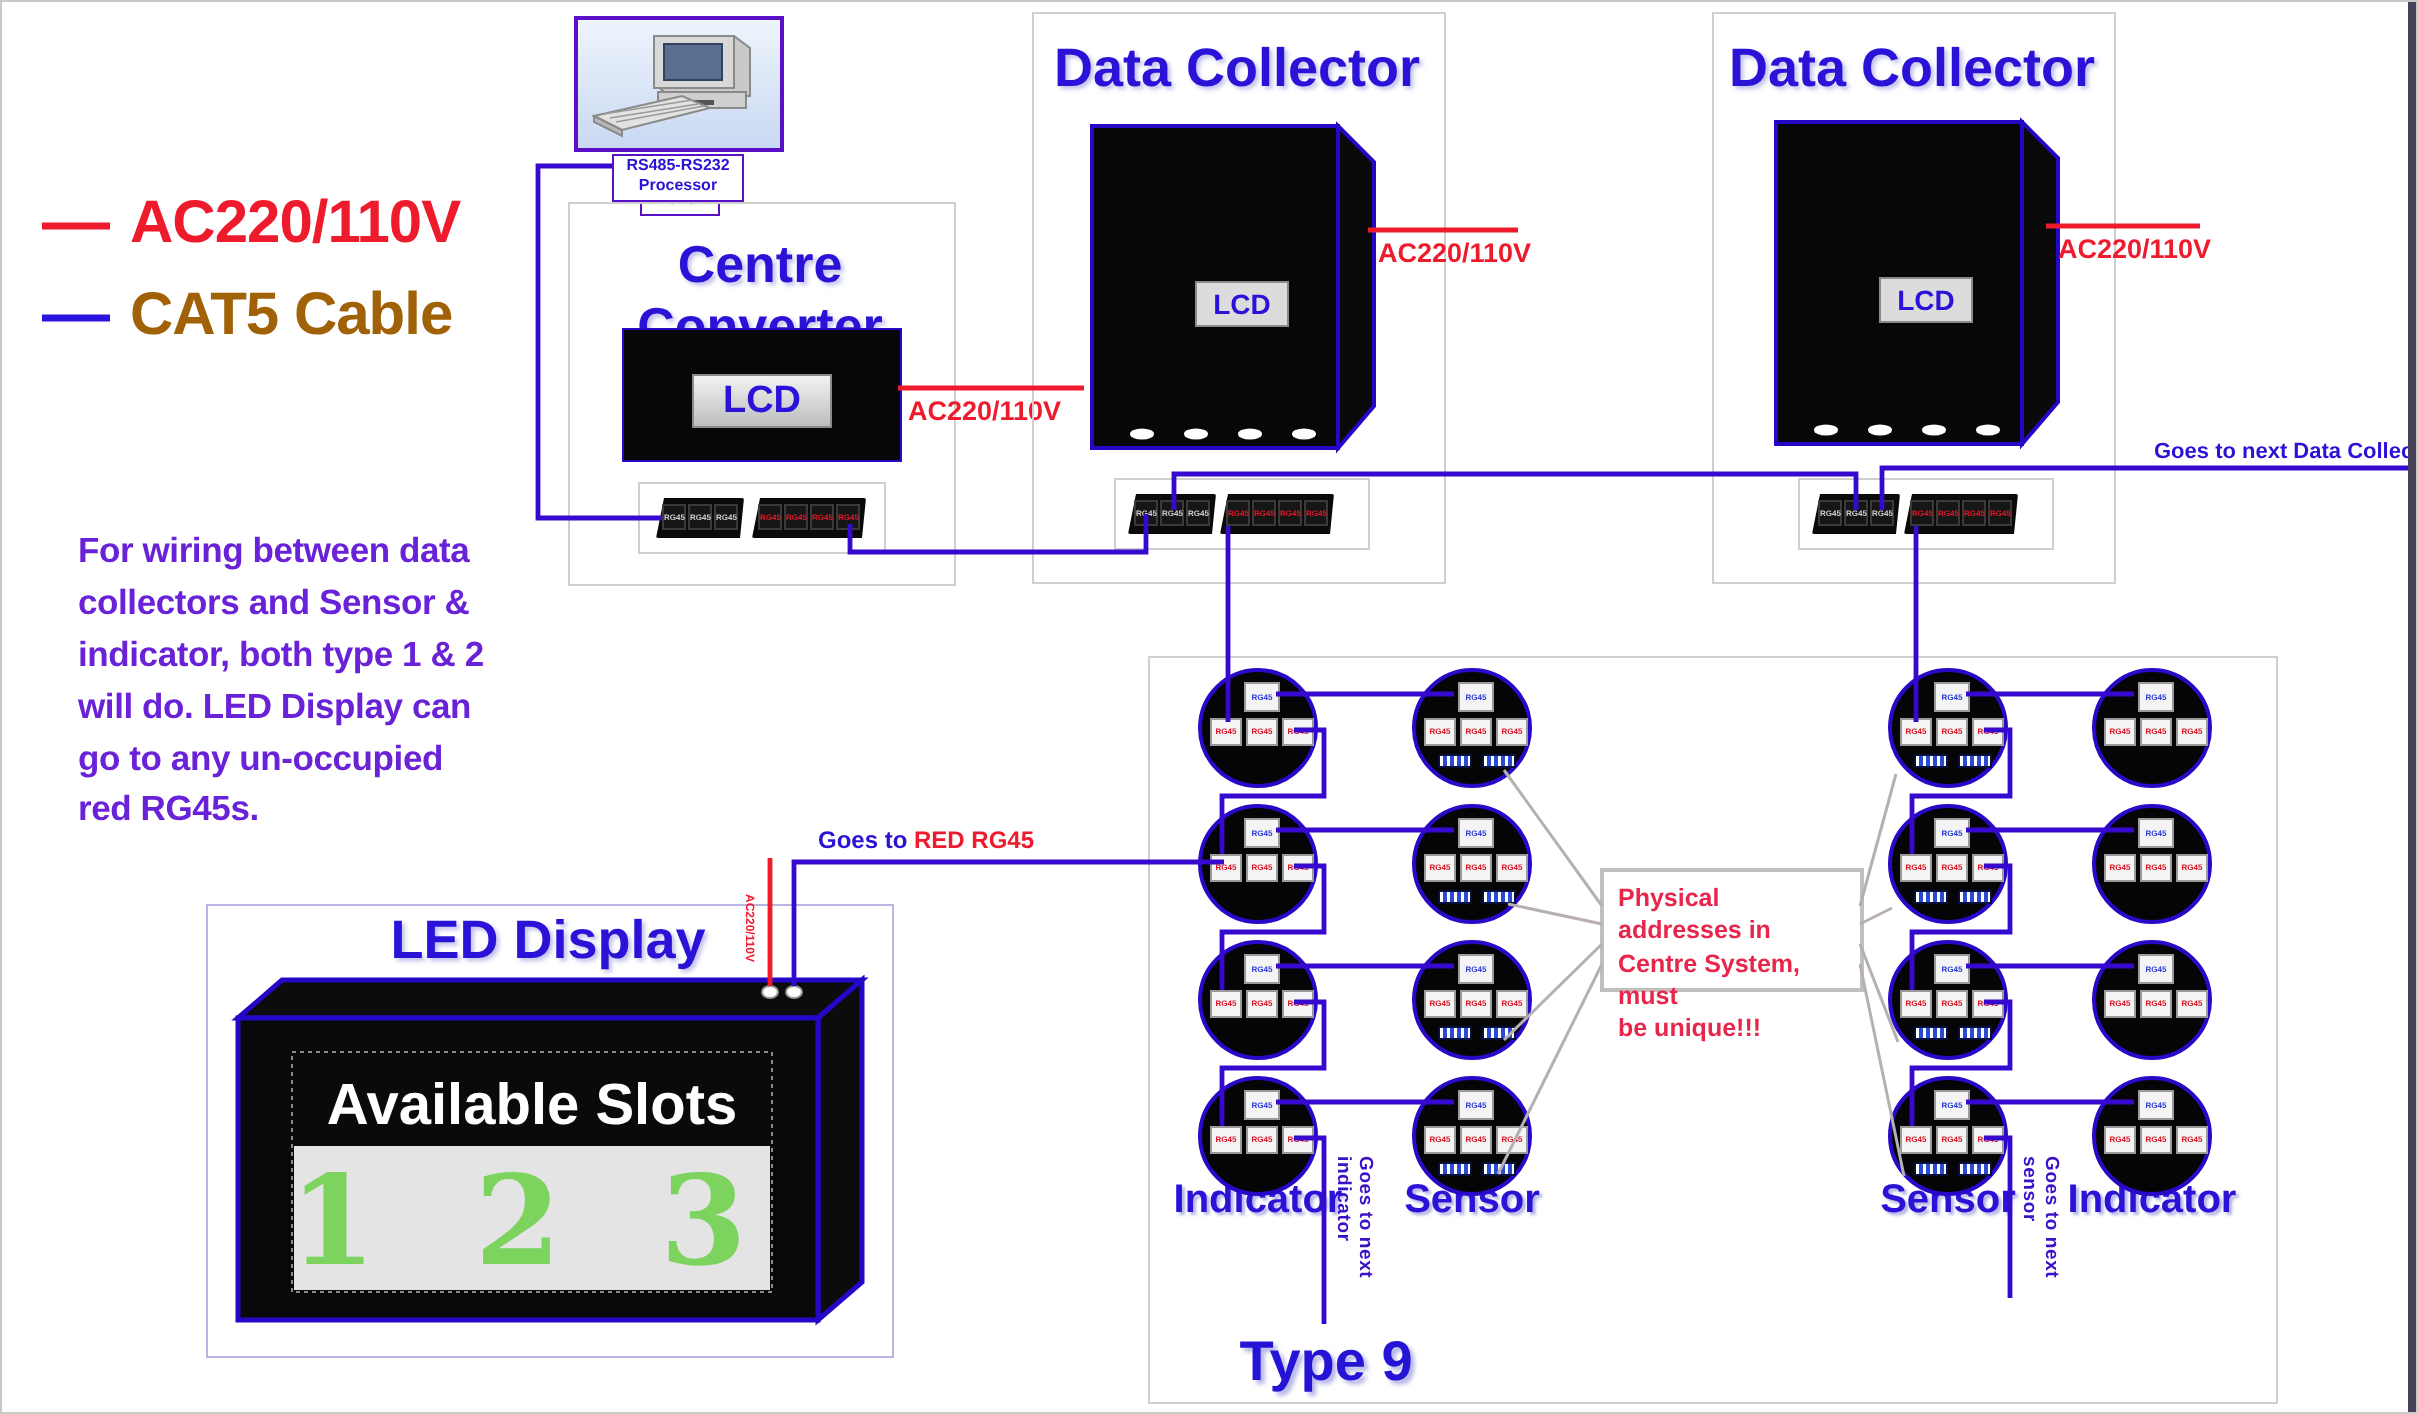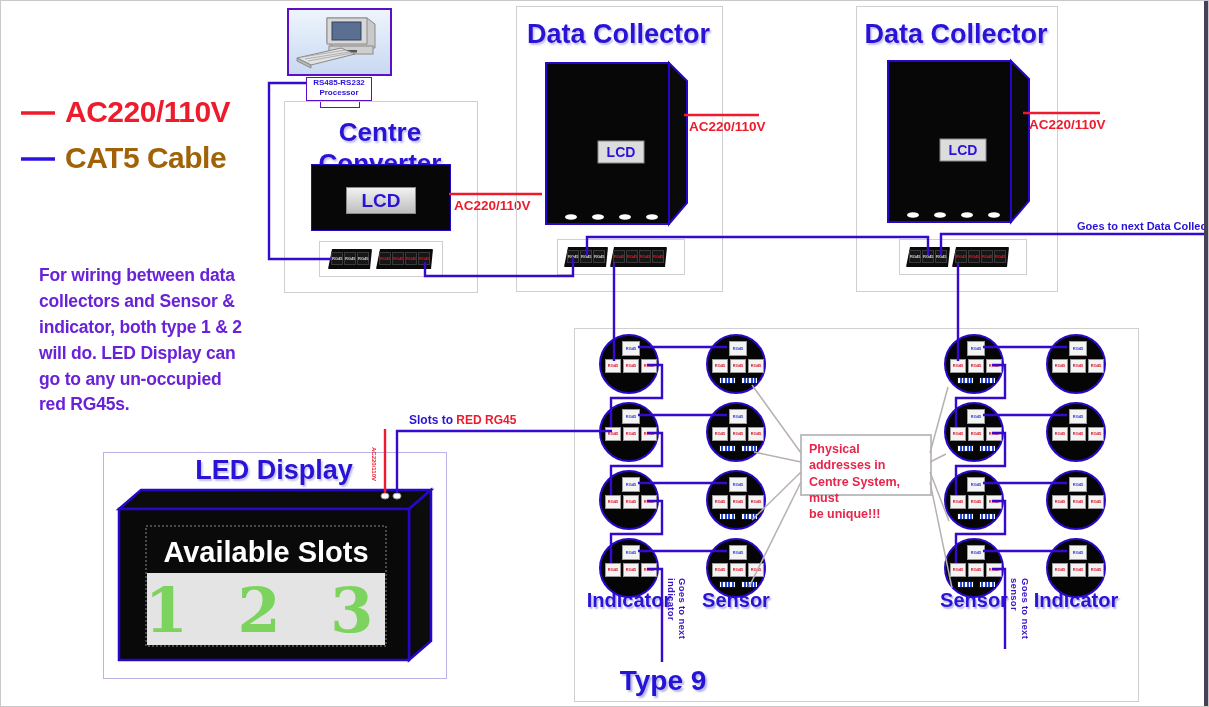--- a/index.html
+++ b/index.html
@@ -136,21 +136,21 @@
     <rect x="8" y="48" width="290" height="151" fill="#090909" stroke="#2408c8" stroke-width="2.5"></rect>
     <rect x="35" y="65" width="240" height="120" fill="none" stroke="#8a8a8a" stroke-width="1" stroke-dasharray="2,2"></rect>
     <rect x="36" y="66" width="238" height="46" fill="#0a0a0a"></rect>
     <text x="155" y="101" font-size="29" font-weight="bold" fill="#ffffff" text-anchor="middle" font-family="Liberation Sans, sans-serif">Available Slots</text>
     <rect x="36" y="112" width="238" height="72" fill="#e4e4e4"></rect>
     <text x="155" y="171" font-size="62" font-weight="bold" fill="#7cd45f" text-anchor="middle" font-family="DejaVu Serif, serif" letter-spacing="14">1 2 3</text>
     <ellipse cx="274" cy="35" rx="4" ry="3" fill="#fff" stroke="#999"></ellipse>
     <ellipse cx="286" cy="35" rx="4" ry="3" fill="#fff" stroke="#999"></ellipse>
   </svg>
   <div id="led-power-vert" class="abs" style="left:370px;top:446px;height:52px;">AC220/110V</div>
-  <div id="goesred" class="abs" style="left:408px;top:412px;"><span class="b">Slots to </span><span class="r">RED RG45</span></div>
+  <div id="goesred" class="abs" style="left:408px;top:412px;"><span class="b">Goes to </span><span class="r">RED RG45</span></div>
 
   <div class="abs outerbox" style="left:573px;top:327px;width:563px;height:372px;"></div>
 
   <div id="addr-note" class="abs" style="left:799px;top:433px;width:132px;height:62px;">Physical addresses in
 Centre System, must
 be unique!!!</div>
 
   <div class="abs col-label" style="left:568px;top:588px;width:120px;">Indicator</div>
   <div class="abs col-label" style="left:675px;top:588px;width:120px;">Sensor</div>
   <div class="abs col-label" style="left:913px;top:588px;width:120px;">Sensor</div>

